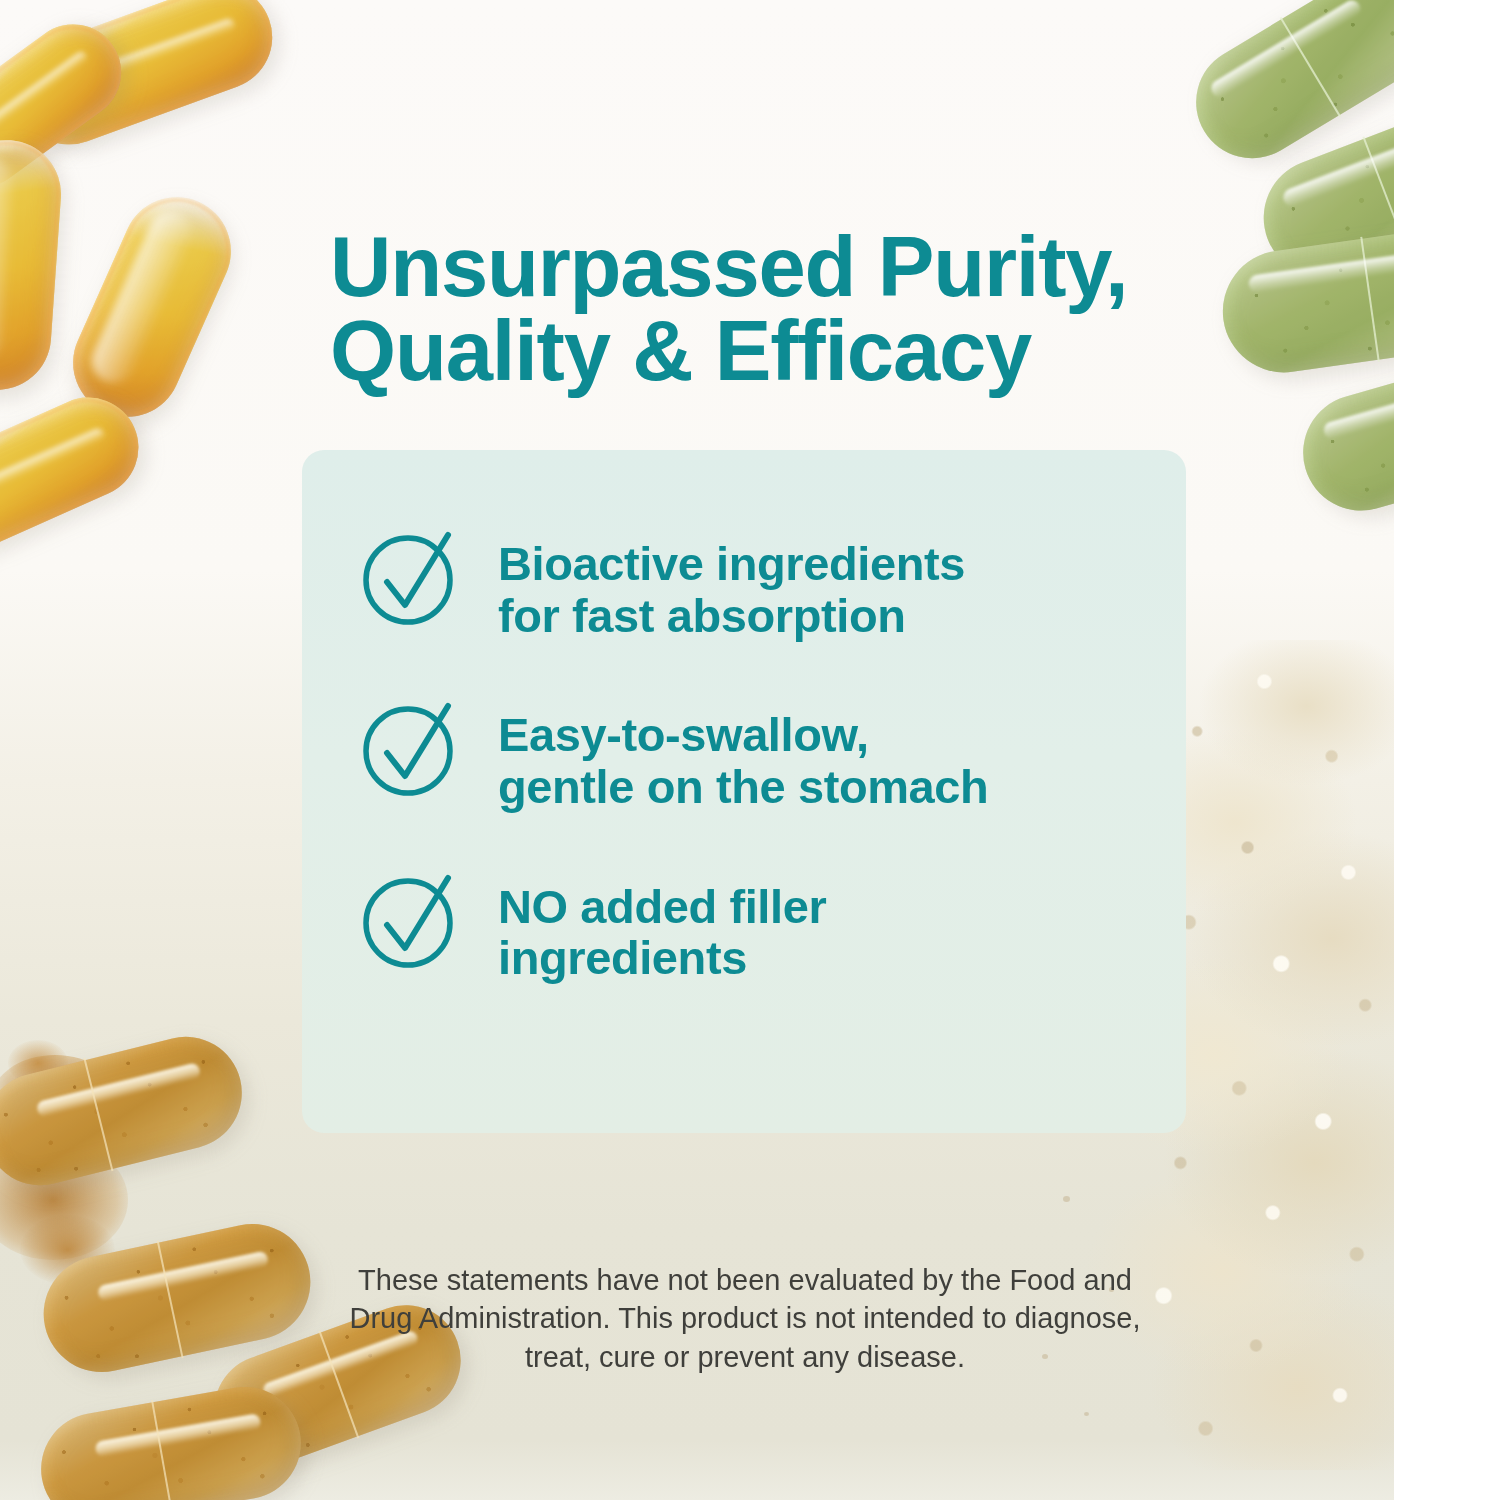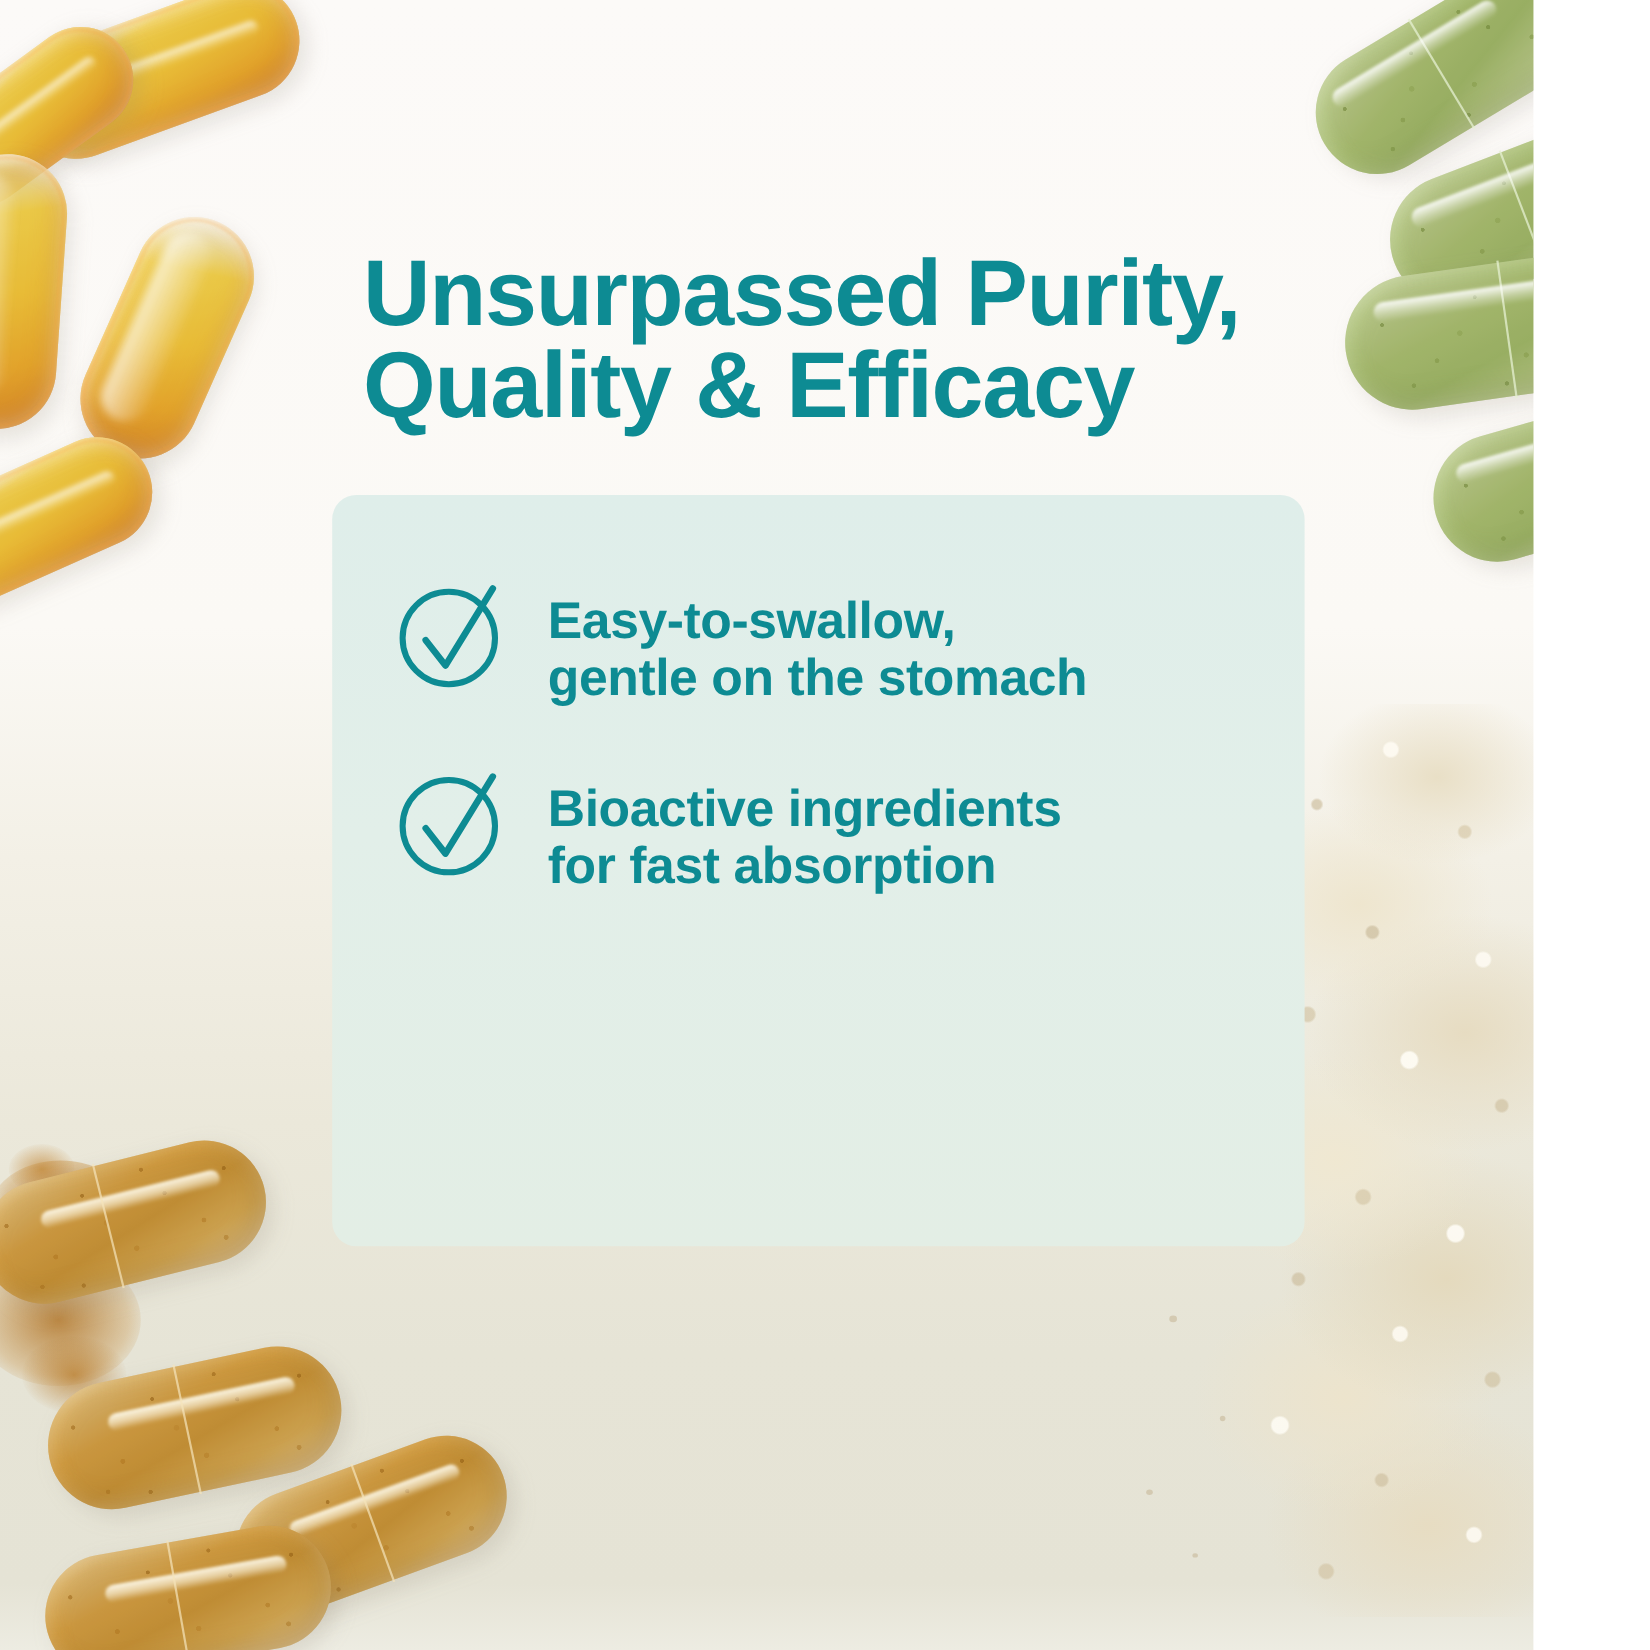--- a/index.html
+++ b/index.html
@@ -461,33 +461,46 @@
   <div class="feature-card">
     <div class="feature-list">
 
       <div class="feature-item">
         <span class="check-icon">
           <svg viewBox="0 0 104 104" width="104" height="104" aria-hidden="true">
             <circle cx="48" cy="56" r="42" fill="none" stroke="#0d8b93" stroke-width="5.5"></circle>
             <path d="M27 58 L45 81 L88 11" fill="none" stroke="#0d8b93" stroke-width="6" stroke-linecap="round" stroke-linejoin="round"></path>
           </svg>
         </span>
-        <div class="feature-text">Easy-to-swallow,
-gentle on the stomach</div>
+        <div class="feature-text">Bioactive ingredients
+for fast absorption</div>
       </div>
 
       <div class="feature-item">
         <span class="check-icon">
           <svg viewBox="0 0 104 104" width="104" height="104" aria-hidden="true">
             <circle cx="48" cy="56" r="42" fill="none" stroke="#0d8b93" stroke-width="5.5"></circle>
             <path d="M27 58 L45 81 L88 11" fill="none" stroke="#0d8b93" stroke-width="6" stroke-linecap="round" stroke-linejoin="round"></path>
           </svg>
         </span>
-        <div class="feature-text">Bioactive ingredients
-for fast absorption</div>
-      </div>
-
+        <div class="feature-text">Easy-to-swallow,
+gentle on the stomach</div>
+      </div>
+
+      <div class="feature-item">
+        <span class="check-icon">
+          <svg viewBox="0 0 104 104" width="104" height="104" aria-hidden="true">
+            <circle cx="48" cy="56" r="42" fill="none" stroke="#0d8b93" stroke-width="5.5"></circle>
+            <path d="M27 58 L45 81 L88 11" fill="none" stroke="#0d8b93" stroke-width="6" stroke-linecap="round" stroke-linejoin="round"></path>
+          </svg>
+        </span>
+        <div class="feature-text">NO added filler
+ingredients</div>
+      </div>
 
     </div>
   </div>
 
+  <p class="disclaimer">These statements have not been evaluated by the Food and
+Drug Administration. This product is not intended to diagnose,
+treat, cure or prevent any disease.</p>
 
 </div>
 
 </body></html>

